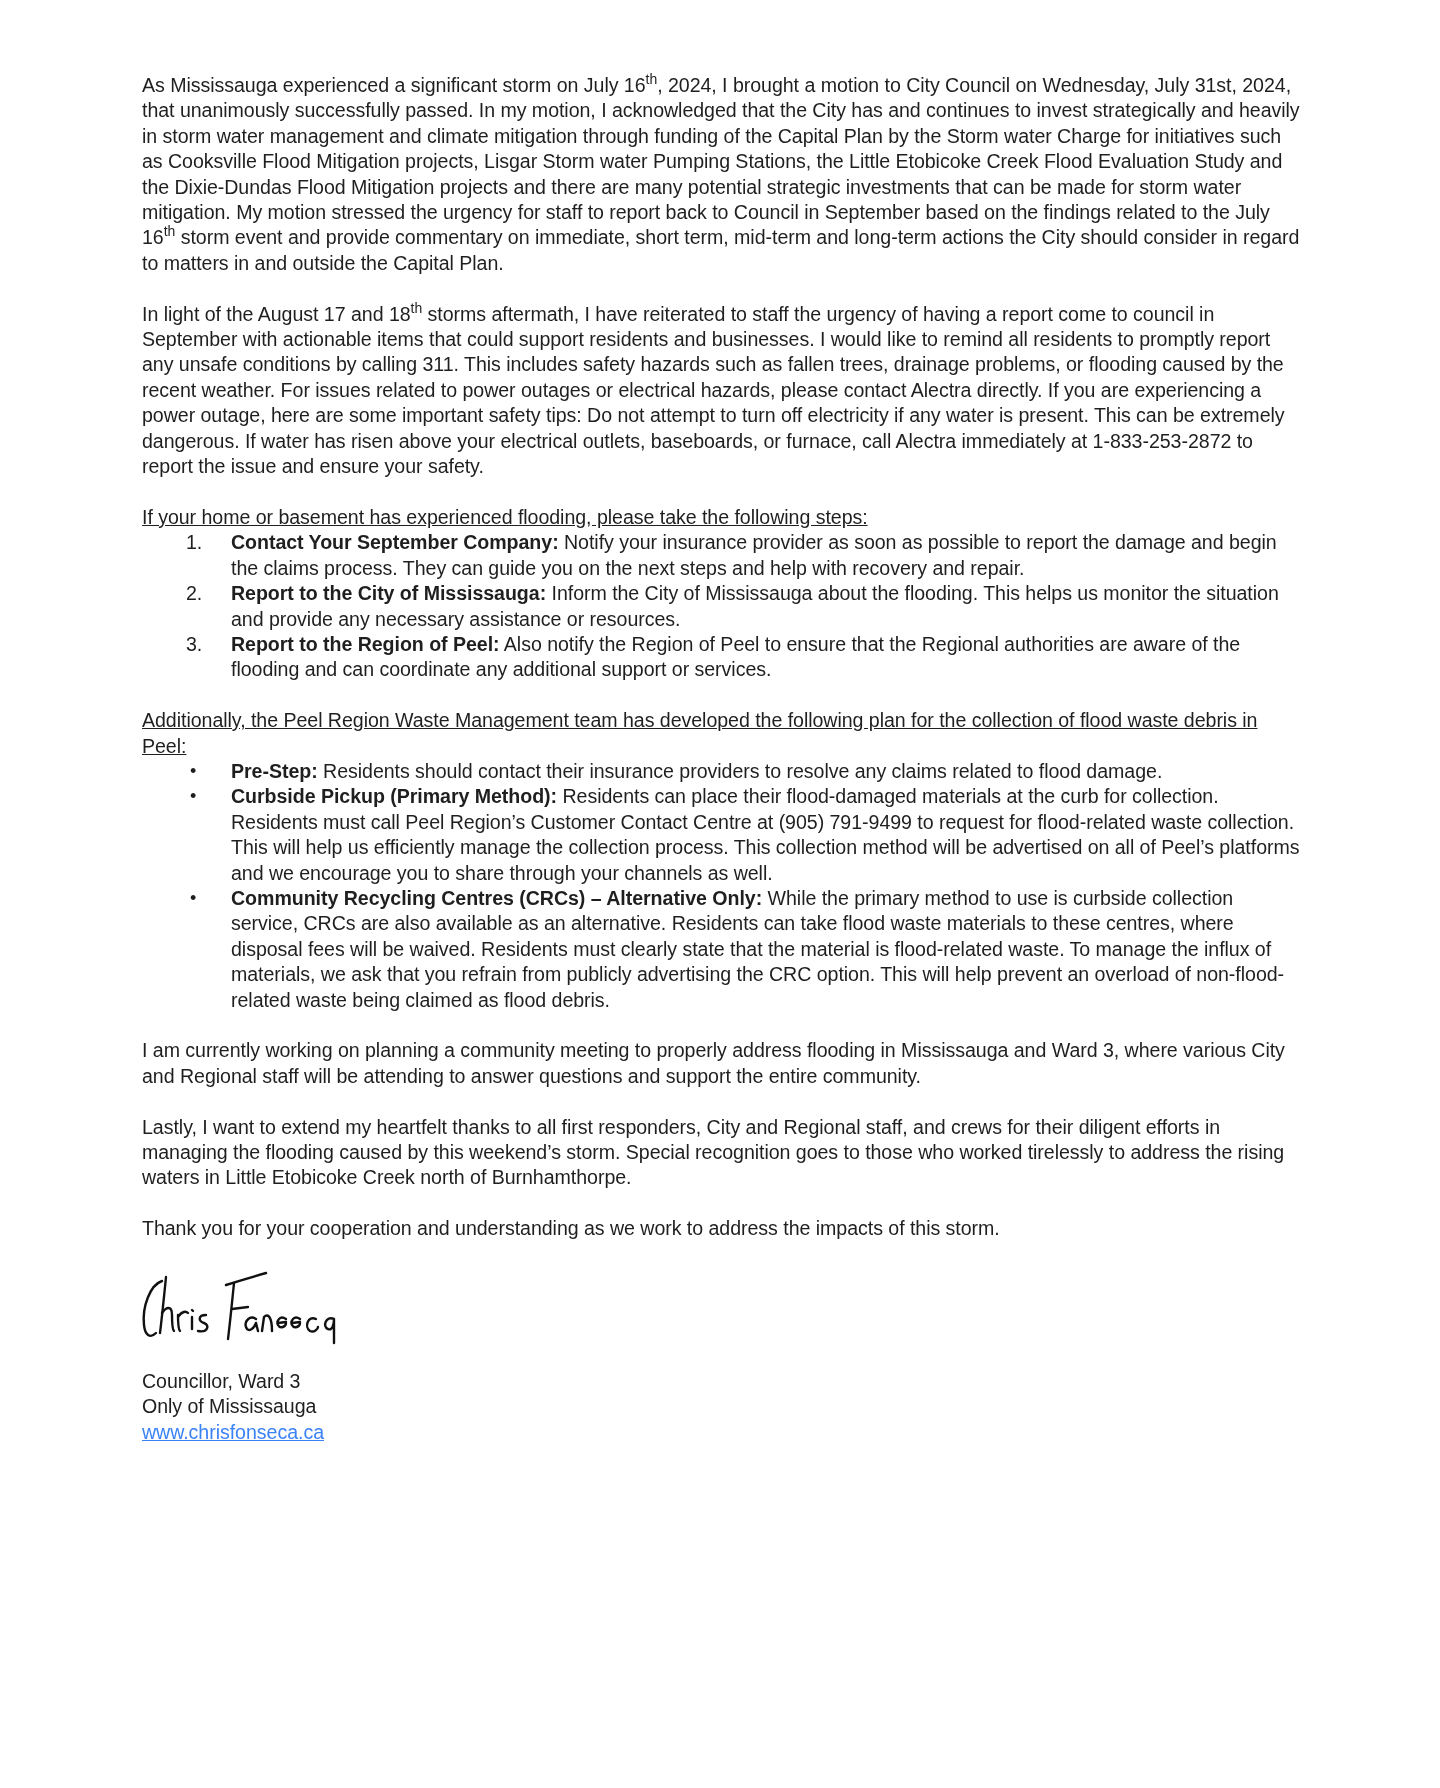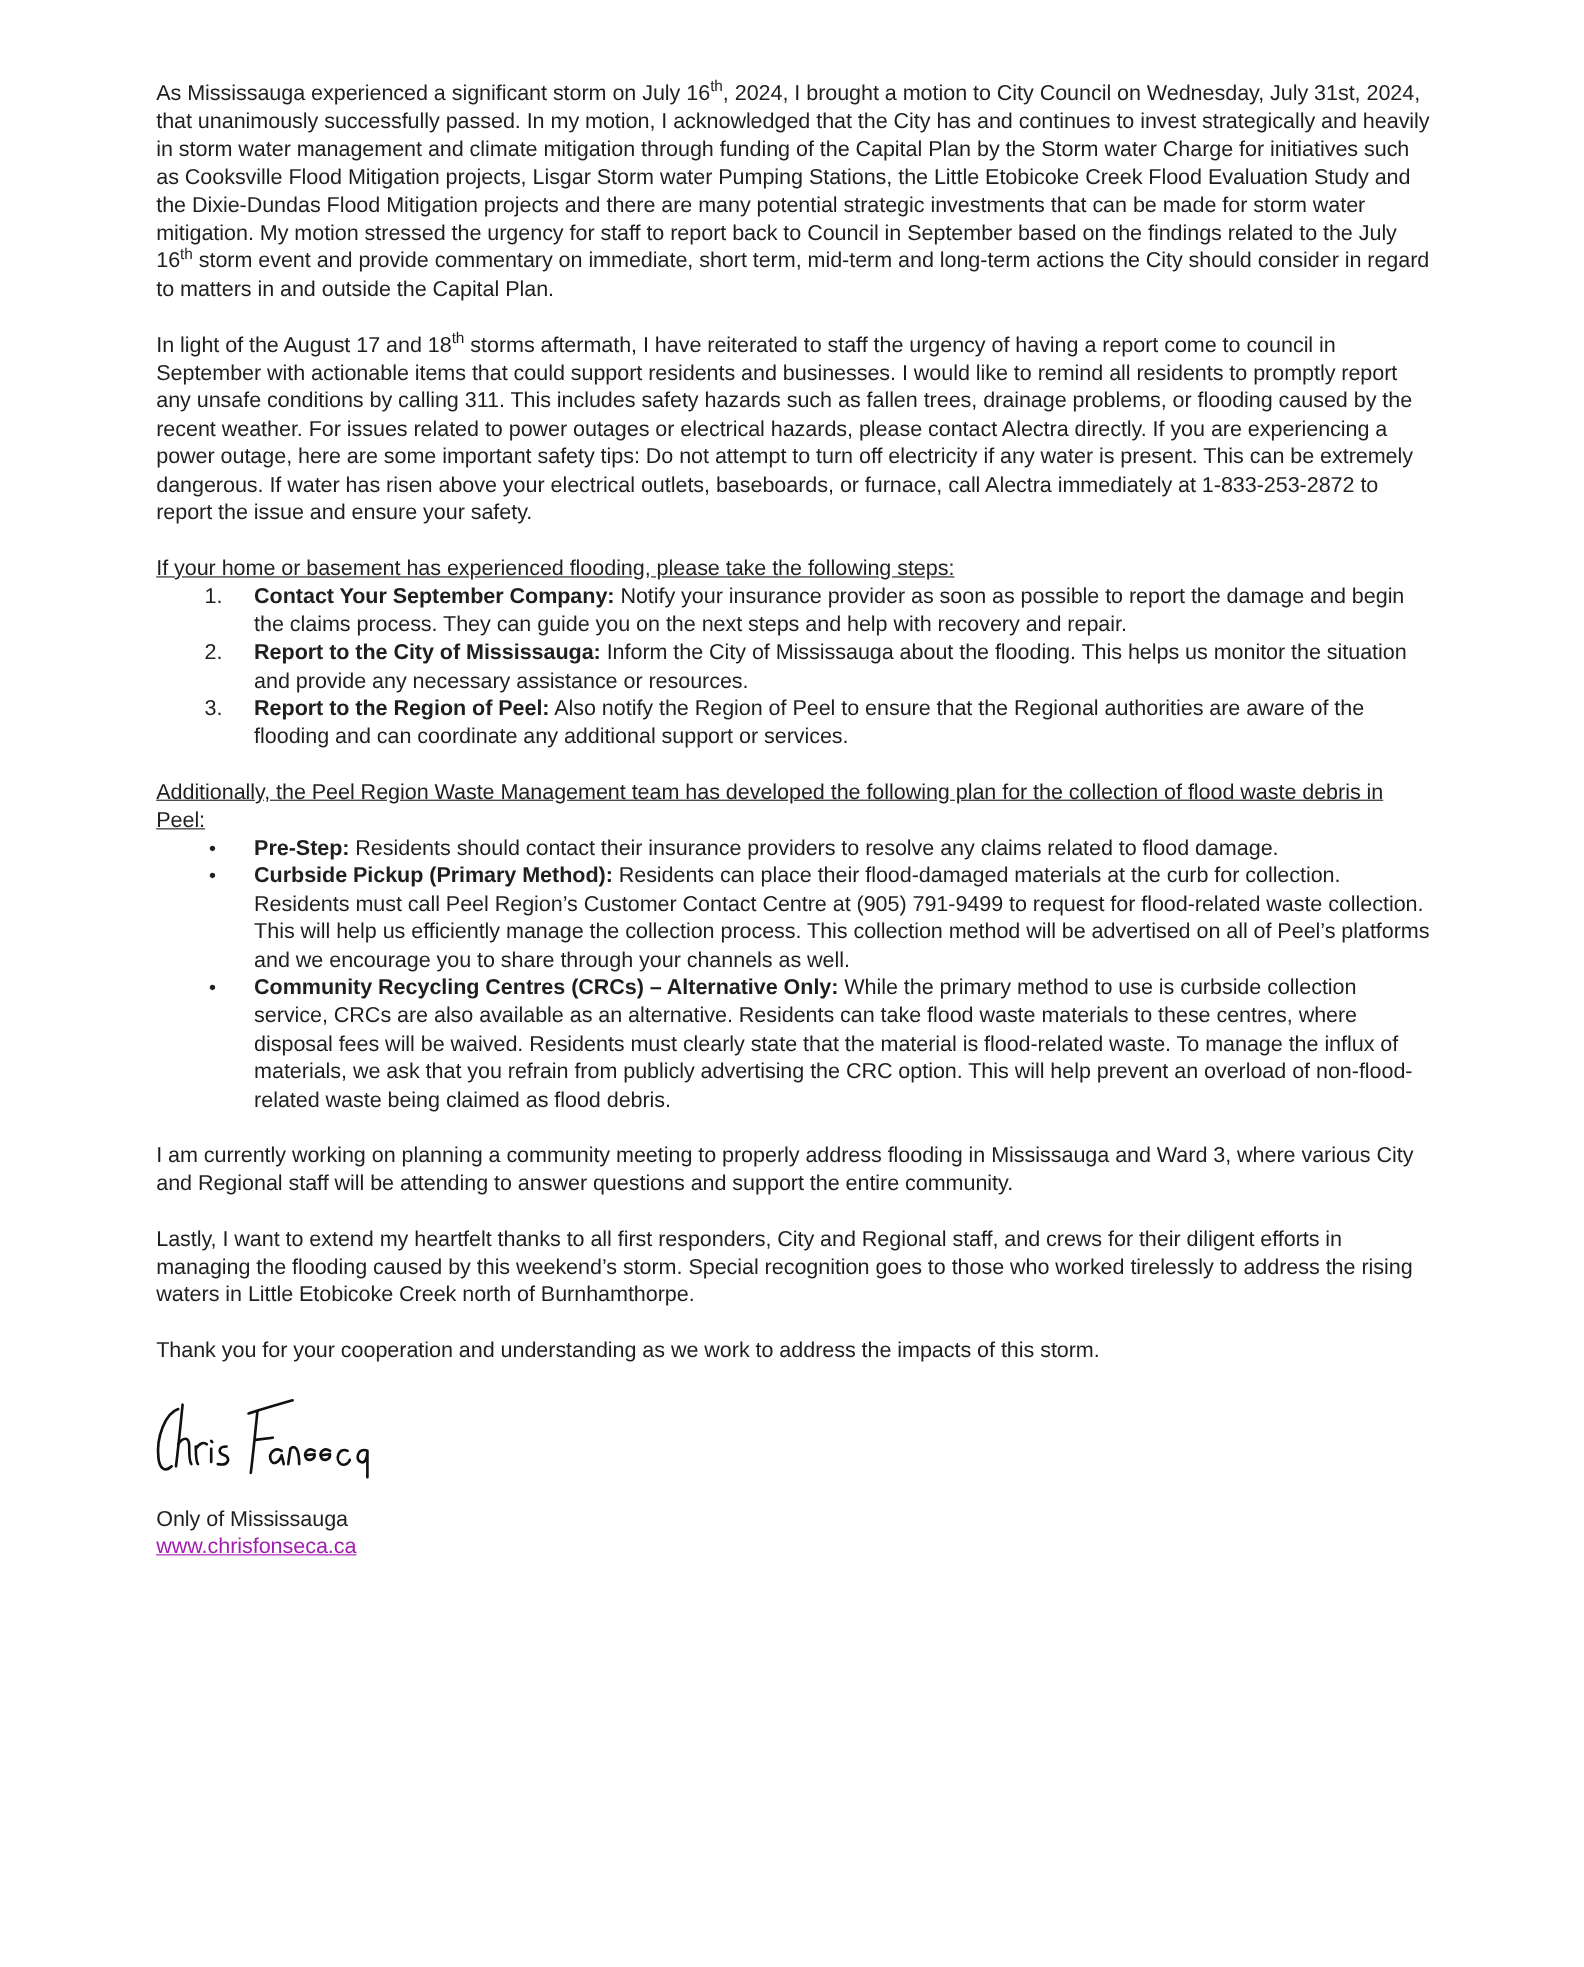--- a/index.html
+++ b/index.html
@@ -28,21 +28,21 @@
     .num, .bullet {
       position: absolute;
       left: 44px;
       top: 0;
     }
     .bullet { left: 48px; font-size: 18px; }
     b { font-weight: bold; }
     .sig-block { margin-top: 18px; }
     .signature { display: block; margin: 0 0 22px -6px; }
     .closing-lines div { line-height: 25.4px; }
-    .link { color: #a21caf; text-decoration: underline; }
+    .link { color: #3b82f6; text-decoration: underline; }
   </style>
 </head>
 <body>
 
 <div class="page">
 
   <p><span>As Mississauga experienced a significant storm on July 16</span><sup>th</sup><span>, 2024, I brought a motion to City Council on Wednesday, July 31st, 2024, that unanimously successfully passed. In my motion, I acknowledged that the City has and continues to invest strategically and heavily in storm water management and climate mitigation through funding of the Capital Plan by the Storm water Charge for initiatives such as Cooksville Flood Mitigation projects, Lisgar Storm water Pumping Stations, the Little Etobicoke Creek Flood Evaluation Study and the Dixie-Dundas Flood Mitigation projects and there are many potential strategic investments that can be made for storm water mitigation. My motion stressed the urgency for staff to report back to Council in September based on the findings related to the July 16</span><sup>th</sup><span> storm event and provide commentary on immediate, short term, mid-term and long-term actions the City should consider in regard to matters in and outside the Capital Plan.</span></p>
 
   <p><span>In light of the August 17 and 18</span><sup>th</sup><span> storms aftermath, I have reiterated to staff the urgency of having a report come to council in September with actionable items that could support residents and businesses. I would like to remind all residents to promptly report any unsafe conditions by calling 311. This includes safety hazards such as fallen trees, drainage problems, or flooding caused by the recent weather. For issues related to power outages or electrical hazards, please contact Alectra directly. If you are experiencing a power outage, here are some important safety tips: Do not attempt to turn off electricity if any water is present. This can be extremely dangerous. If water has risen above your electrical outlets, baseboards, or furnace, call Alectra immediately at 1-833-253-2872 to report the issue and ensure your safety.</span></p>
 
@@ -79,18 +79,19 @@
         <path d="M96 42 L112 40"></path>
         <path d="M120 52 C114 48 108 54 110 60 C112 66 118 62 120 56 L122 64"></path>
         <path d="M126 64 L128 50 C132 46 136 50 136 64"></path>
         <path d="M150 52 C144 48 140 54 142 58 C144 62 150 60 150 56 M142 56 L150 55"></path>
         <path d="M164 52 C158 48 154 54 156 58 C158 62 164 60 164 56 M156 56 L164 55"></path>
         <path d="M180 52 C172 48 168 60 174 64 C178 66 182 62 182 60"></path>
         <path d="M198 52 C190 48 186 60 192 62 C196 64 198 58 198 52 L198 76"></path>
       </g>
     </svg>
     <div class="closing-lines">
+      <div>Councillor, Ward 3</div>
       <div>Only of Mississauga</div>
       <div><a class="link">www.chrisfonseca.ca</a></div>
     </div>
   </div>
 
 </div>
 
 </body></html>

